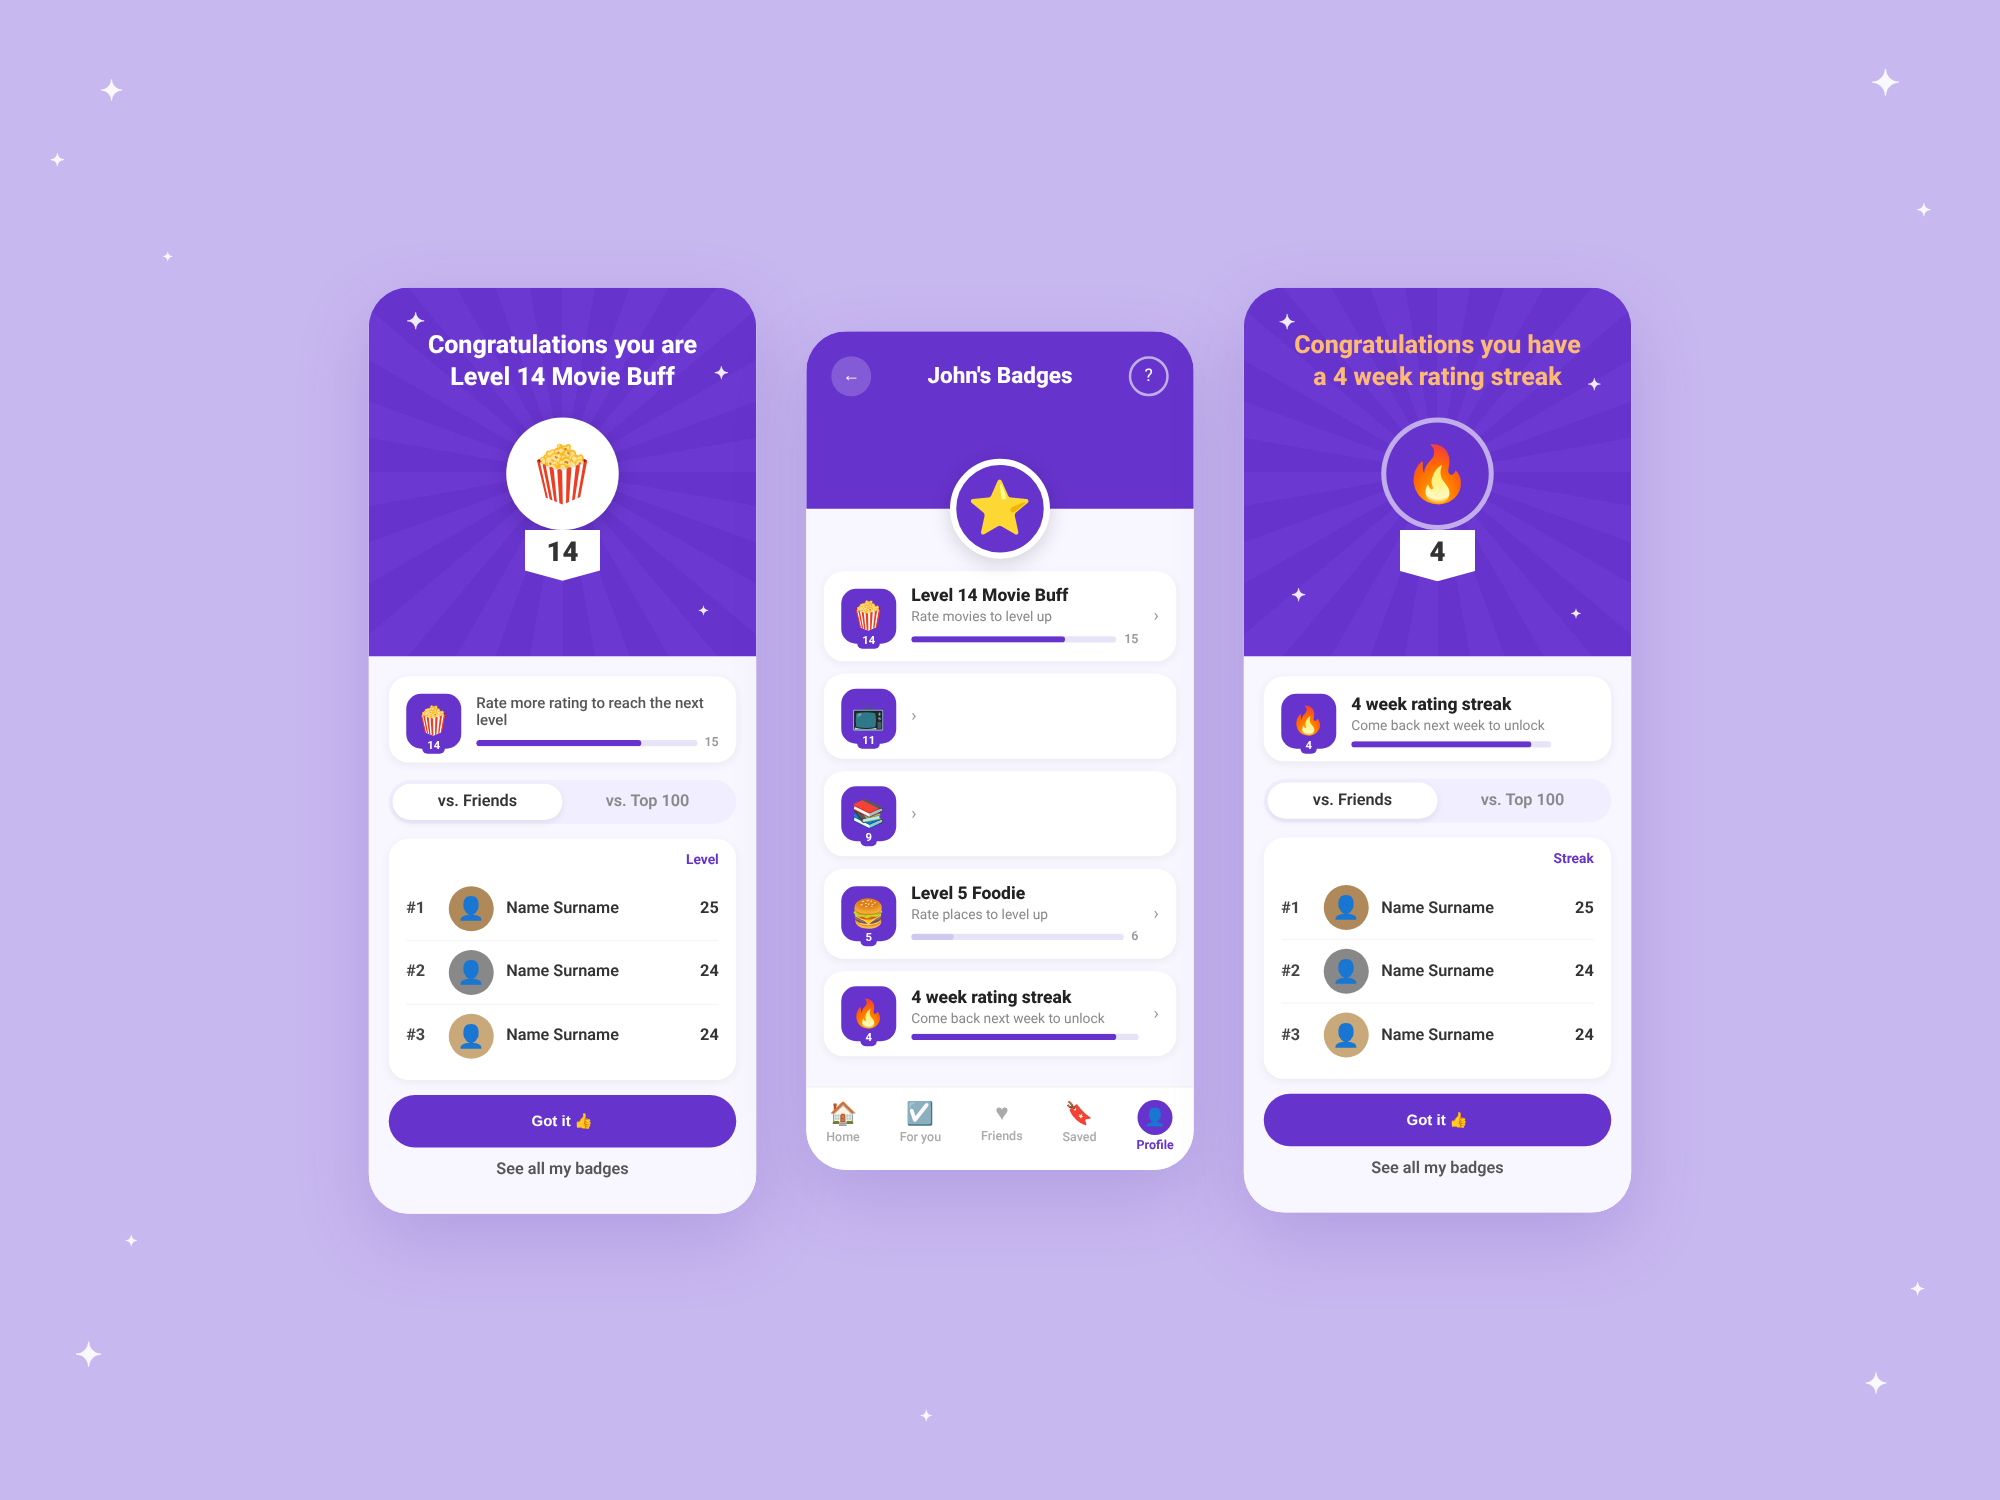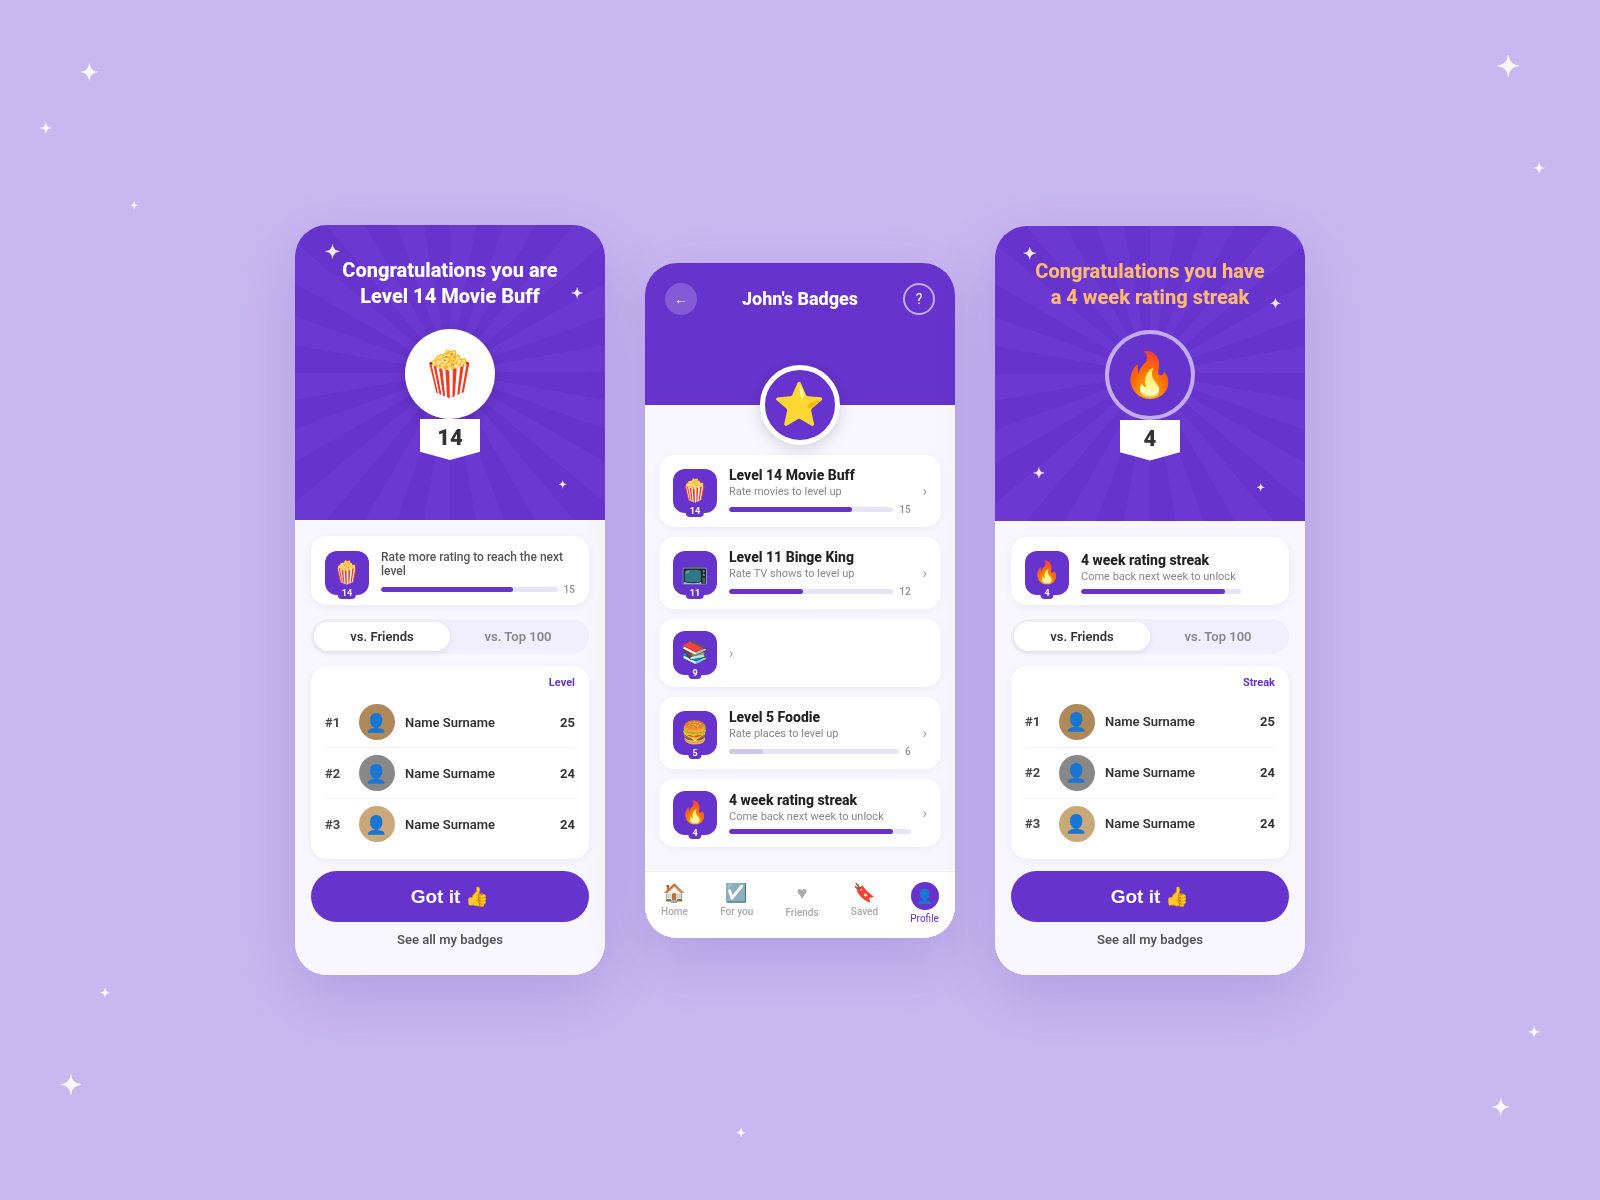--- a/index.html
+++ b/index.html
@@ -229,21 +229,21 @@
 
     
     .got-it-btn {
       display: block;
       width: 100%;
       background: #6633cc;
       color: white;
       border: none;
       border-radius: 28px;
       padding: 14px;
-      font-size: 19px;
+      font-size: 12px;
       font-weight: 700;
       cursor: pointer;
       margin-bottom: 10px;
       text-align: center;
     }
     .see-all {
       text-align: center;
       font-size: 13px;
       font-weight: 600;
       color: #555;
@@ -582,30 +582,20 @@
         </div>
       </div>
       <span class="chevron">›</span>
     </div>
 
     <div class="badge-list-item">
       <div class="mini-badge" style="background:#6633cc;">
         <span>📺</span>
         <span class="mini-badge-num">11</span>
       </div>
-      <div class="badge-item-info">
-        <div class="badge-item-title">Level 11 Binge King</div>
-        <div class="badge-item-sub">Rate TV shows to level up</div>
-        <div class="badge-item-progress">
-          <div class="progress-bar-bg" style="width:140px;">
-            <div class="progress-bar-fill" style="width:45%;"></div>
-          </div>
-          <span class="progress-num">12</span>
-        </div>
-      </div>
       <span class="chevron">›</span>
     </div>
 
     <div class="badge-list-item">
       <div class="mini-badge" style="background:#6633cc;">
         <span>📚</span>
         <span class="mini-badge-num">9</span>
       </div>
       <span class="chevron">›</span>
     </div>
@@ -658,21 +648,21 @@
     <div class="nav-item">
       <span class="nav-icon">♥</span>
       <span>Friends</span>
     </div>
     <div class="nav-item">
       <span class="nav-icon">🔖</span>
       <span>Saved</span>
     </div>
     <div class="nav-item active">
       <div style="width:28px;height:28px;background:#6633cc;border-radius:50%;display:flex;align-items:center;justify-content:center;font-size:14px;color:white;">👤</div>
-      <span style="color:#6633cc;font-weight:400;">Profile</span>
+      <span style="color:#6633cc;font-weight:700;">Profile</span>
     </div>
   </div>
 </div>
 
 <div class="phone">
   <div class="phone3-header">
     <span class="sp" style="top:18px;left:28px;font-size:16px;position:absolute;">✦</span>
     <span class="sp" style="top:70px;right:24px;font-size:13px;position:absolute;">✦</span>
     <span class="sp" style="bottom:28px;right:40px;font-size:10px;position:absolute;">✦</span>
     <span class="sp" style="bottom:40px;left:38px;font-size:14px;position:absolute;">✦</span>

